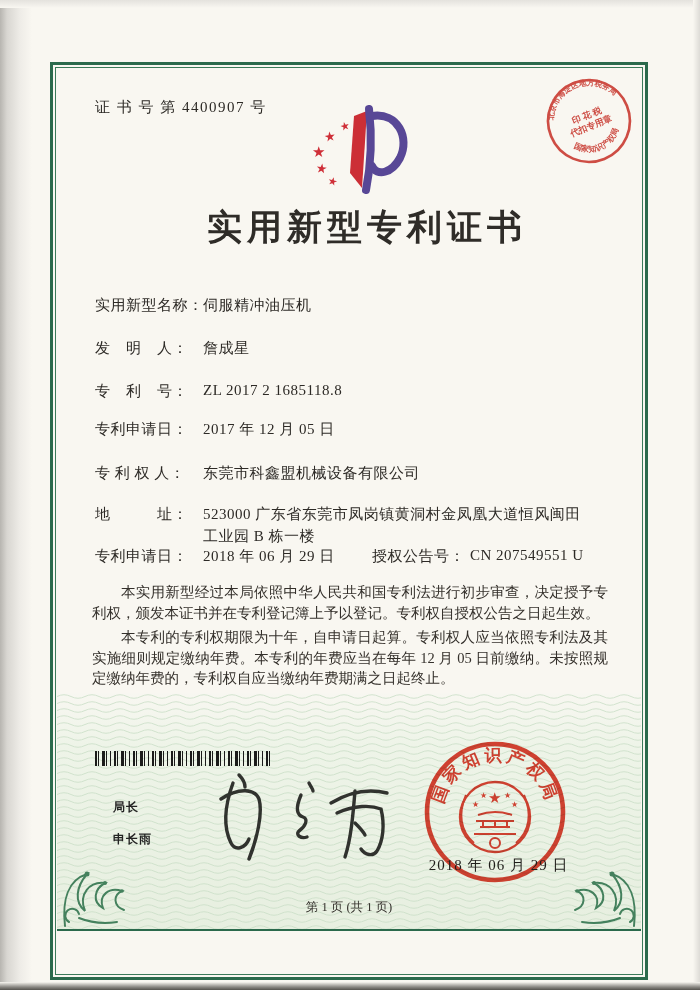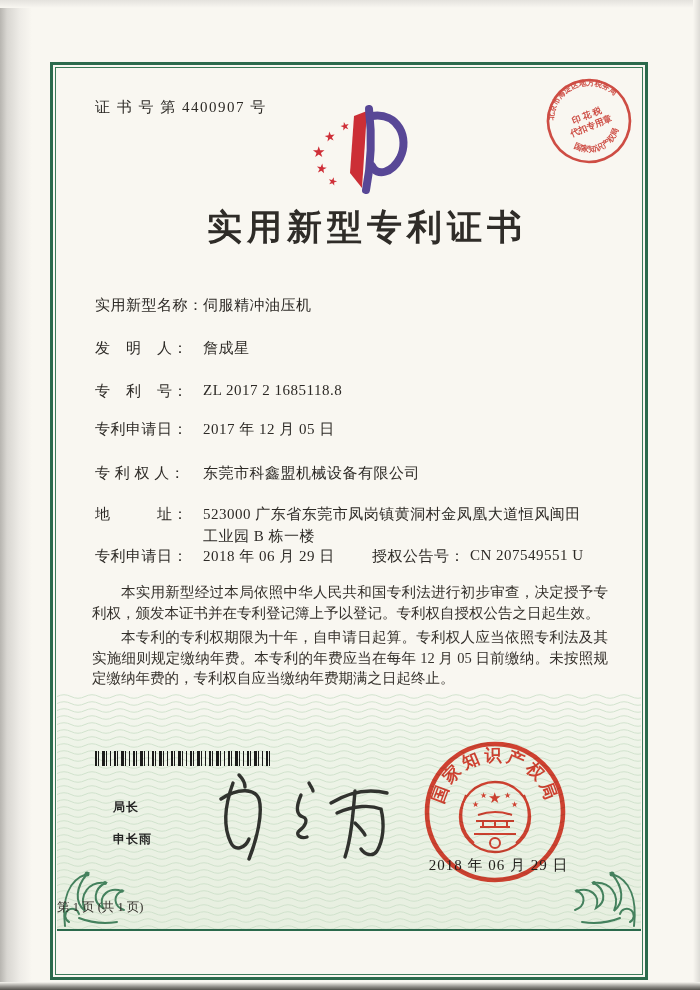--- a/index.html
+++ b/index.html
@@ -47,21 +47,21 @@
     background:repeating-linear-gradient(90deg,#1b1b1a 0 2px,transparent 2px 3px,
       #1b1b1a 3px 4px,transparent 4px 7px,#1b1b1a 7px 10px,transparent 10px 11px,
       #1b1b1a 11px 12px,transparent 12px 15px,#1b1b1a 15px 16px,transparent 16px 19px);}
   .officer{left:113px;font-family:"Liberation Sans","DejaVu Sans",sans-serif;
     font-weight:700;font-size:12px;color:#242424;letter-spacing:1px;}
   .officer.o-title{top:799px;} .officer.o-name{top:831px;}
   .signature{left:203px;top:763px;width:200px;height:108px;mix-blend-mode:multiply;}
   .seal-main{left:420px;top:737px;width:150px;height:150px;mix-blend-mode:multiply;opacity:.95;}
   .seal-date{left:426px;top:856px;width:145px;text-align:center;font-size:15px;
     letter-spacing:1px;color:#1f1d1a;z-index:5;}
-  .page-no{left:57px;top:899px;width:584px;text-align:left;font-size:12.5px;color:#33302b;}
+  .page-no{left:57px;top:899px;width:584px;text-align:center;font-size:12.5px;color:#33302b;}
 </style>
 </head>
 <body>
 
 <div class="page">
 
   <div class="band">
     <svg width="584" height="236">
       <defs>
         <pattern id="wav" width="28" height="7" patternUnits="userSpaceOnUse">

